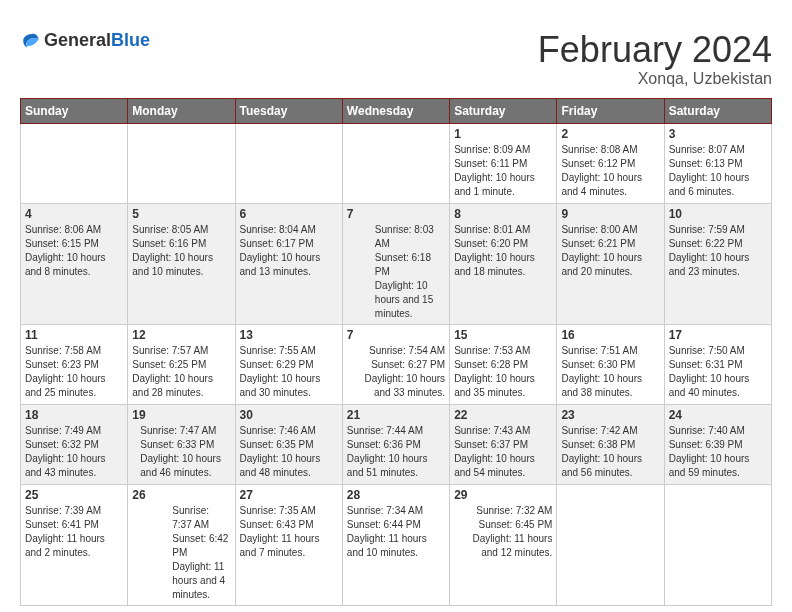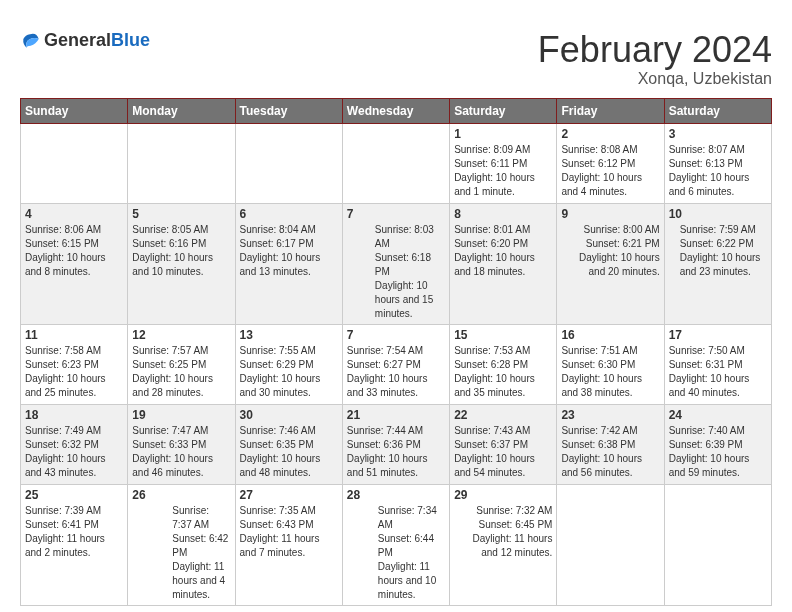--- a/index.html
+++ b/index.html
@@ -132,27 +132,27 @@
 Daylight: 10 hours and 15 minutes.</div>
           </td>
           <td>
             <span class="day-num">8</span>
             <div class="day-info" style="white-space: pre-line;">Sunrise: 8:01 AM
 Sunset: 6:20 PM
 Daylight: 10 hours and 18 minutes.</div>
           </td>
           <td>
             <span class="day-num">9</span>
-            <div class="day-info" style="white-space: pre-line; text-align: right;">Sunrise: 8:00 AM
+            <div class="day-info" style="white-space: pre-line;">Sunrise: 8:00 AM
 Sunset: 6:21 PM
 Daylight: 10 hours and 20 minutes.</div>
           </td>
           <td>
             <span class="day-num">10</span>
-            <div class="day-info" style="white-space: pre-line; margin-left: 11px;">Sunrise: 7:59 AM
+            <div class="day-info" style="white-space: pre-line;">Sunrise: 7:59 AM
 Sunset: 6:22 PM
 Daylight: 10 hours and 23 minutes.</div>
           </td>
         </tr>
         <tr>
           <td>
             <span class="day-num">11</span>
             <div class="day-info" style="white-space: pre-line;">Sunrise: 7:58 AM
 Sunset: 6:23 PM
 Daylight: 10 hours and 25 minutes.</div>
@@ -164,21 +164,21 @@
 Daylight: 10 hours and 28 minutes.</div>
           </td>
           <td>
             <span class="day-num">13</span>
             <div class="day-info" style="white-space: pre-line;">Sunrise: 7:55 AM
 Sunset: 6:29 PM
 Daylight: 10 hours and 30 minutes.</div>
           </td>
           <td>
             <span class="day-num">7</span>
-            <div class="day-info" style="white-space: pre-line;">Sunrise: 7:54 AM
+            <div class="day-info" style="white-space: pre-line; text-align: right;">Sunrise: 7:54 AM
 Sunset: 6:27 PM
 Daylight: 10 hours and 33 minutes.</div>
           </td>
           <td>
             <span class="day-num">15</span>
             <div class="day-info" style="white-space: pre-line;">Sunrise: 7:53 AM
 Sunset: 6:28 PM
 Daylight: 10 hours and 35 minutes.</div>
           </td>
           <td>
@@ -196,21 +196,21 @@
         </tr>
         <tr>
           <td>
             <span class="day-num">18</span>
             <div class="day-info" style="white-space: pre-line;">Sunrise: 7:49 AM
 Sunset: 6:32 PM
 Daylight: 10 hours and 43 minutes.</div>
           </td>
           <td>
             <span class="day-num">19</span>
-            <div class="day-info" style="white-space: pre-line;">Sunrise: 7:47 AM
+            <div class="day-info" style="white-space: pre-line; margin-left: 8px;">Sunrise: 7:47 AM
 Sunset: 6:33 PM
 Daylight: 10 hours and 46 minutes.</div>
           </td>
           <td>
             <span class="day-num">30</span>
             <div class="day-info" style="white-space: pre-line;">Sunrise: 7:46 AM
 Sunset: 6:35 PM
 Daylight: 10 hours and 48 minutes.</div>
           </td>
           <td>
@@ -252,21 +252,21 @@
 Daylight: 11 hours and 4 minutes.</div>
           </td>
           <td>
             <span class="day-num">27</span>
             <div class="day-info" style="white-space: pre-line;">Sunrise: 7:35 AM
 Sunset: 6:43 PM
 Daylight: 11 hours and 7 minutes.</div>
           </td>
           <td>
             <span class="day-num">28</span>
-            <div class="day-info" style="white-space: pre-line; margin-left: 31px;">Sunrise: 7:34 AM
+            <div class="day-info" style="white-space: pre-line;">Sunrise: 7:34 AM
 Sunset: 6:44 PM
 Daylight: 11 hours and 10 minutes.</div>
           </td>
           <td>
             <span class="day-num">29</span>
             <div class="day-info" style="white-space: pre-line; text-align: right;">Sunrise: 7:32 AM
 Sunset: 6:45 PM
 Daylight: 11 hours and 12 minutes.</div>
           </td>
           <td class="empty-cell"></td>

